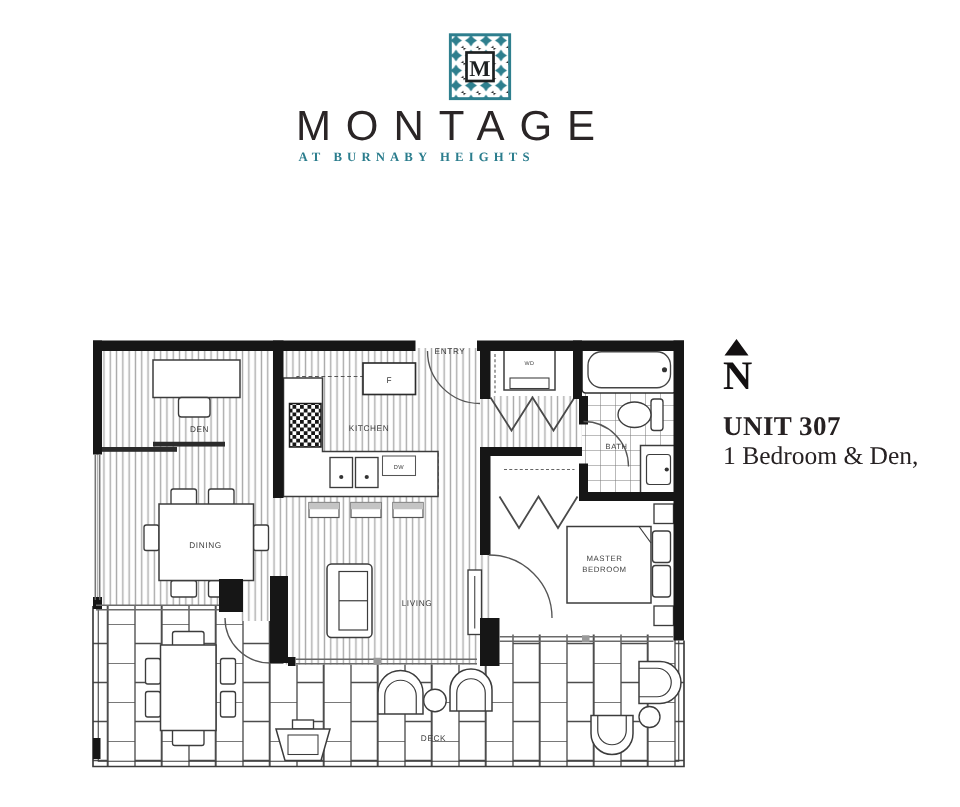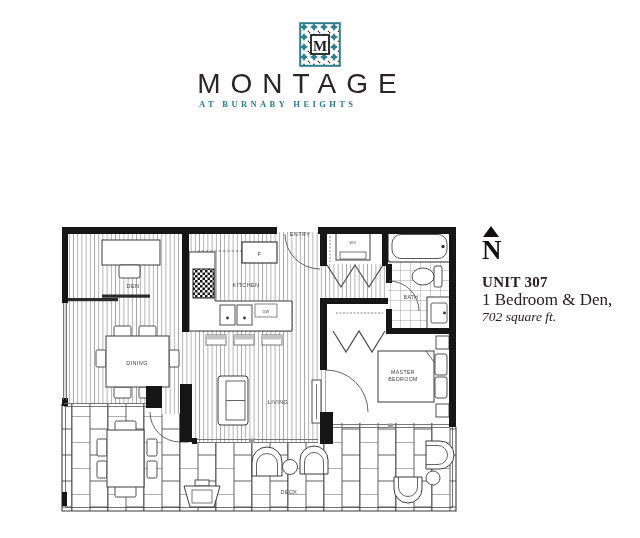--- a/index.html
+++ b/index.html
@@ -15,21 +15,21 @@
              font-family:"Liberation Serif",serif;font-weight:bold;font-size:8.5px;
              letter-spacing:3.4px;text-indent:3.4px;text-align:center;color:#2b7d8d;}
   
   .info{position:absolute;left:482px;top:226px;width:150px;color:#262122;}
   .north{width:30px;text-align:left;}
   .north-tri{width:0;height:0;border-left:8px solid transparent;border-right:8px solid transparent;
              border-bottom:11px solid #131011;margin-left:1px;}
   .north-n{font-family:"Liberation Serif",serif;font-weight:bold;font-size:27px;line-height:26px;
            color:#131011;}
   .unit-title{margin-top:11px;font-family:"Liberation Serif",serif;font-weight:bold;
-              font-size:15px;letter-spacing:.3px;}
+              font-size:18px;letter-spacing:.3px;}
   .unit-line{font-family:"Liberation Serif",serif;font-size:17px;line-height:17px;}
   .unit-area{font-family:"Liberation Serif",serif;font-style:italic;font-size:13.5px;line-height:17px;}
   .plan-svg{position:absolute;left:0;top:0;}
   
   text.rlabel{font-family:"Liberation Sans",sans-serif;fill:#3f3f3f;letter-spacing:.4px;}
 </style>
 </head>
 <body>
 
 <div class="page">
@@ -52,21 +52,20 @@
     <div class="brand-tag">AT BURNABY HEIGHTS</div>
   </div>
 
   <div class="info">
     <div class="north">
       <div class="north-tri"></div>
       <div class="north-n">N</div>
     </div>
     <div class="unit-title">UNIT 307</div>
     <div class="unit-line">1 Bedroom &amp; Den,</div>
-    <div class="unit-area">702 square ft.</div>
   </div>
 
   <svg class="plan-svg" width="640" height="538" viewBox="0 0 640 538">
     <defs>
       <pattern id="wood" width="4.2" height="8" patternUnits="userSpaceOnUse">
         <rect width="4.2" height="8" fill="#ffffff"></rect>
         <path d="M2.1,0 V8" stroke="#a8a8a8" stroke-width="0.9"></path>
       </pattern>
       <pattern id="deckTile" width="36" height="26" patternUnits="userSpaceOnUse">
         <rect width="36" height="26" fill="#ffffff"></rect>

